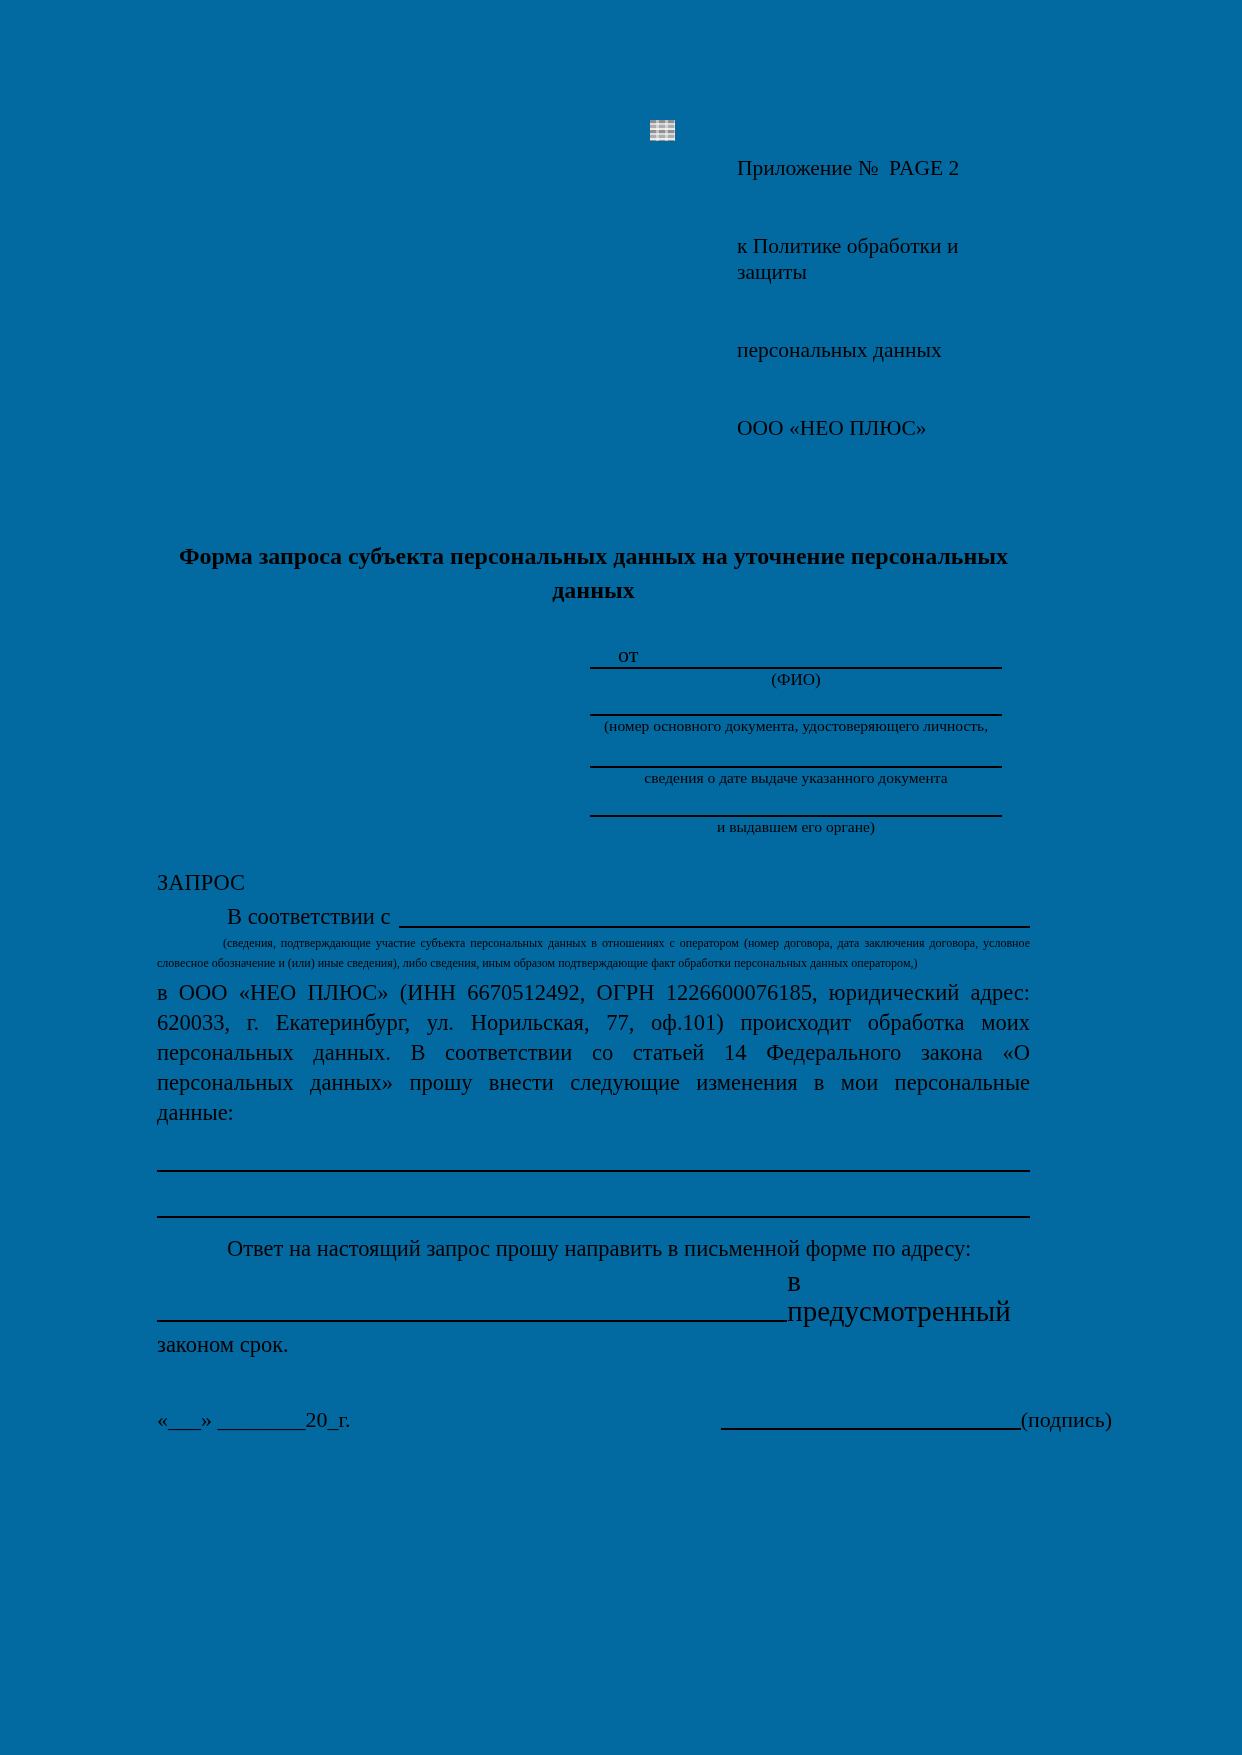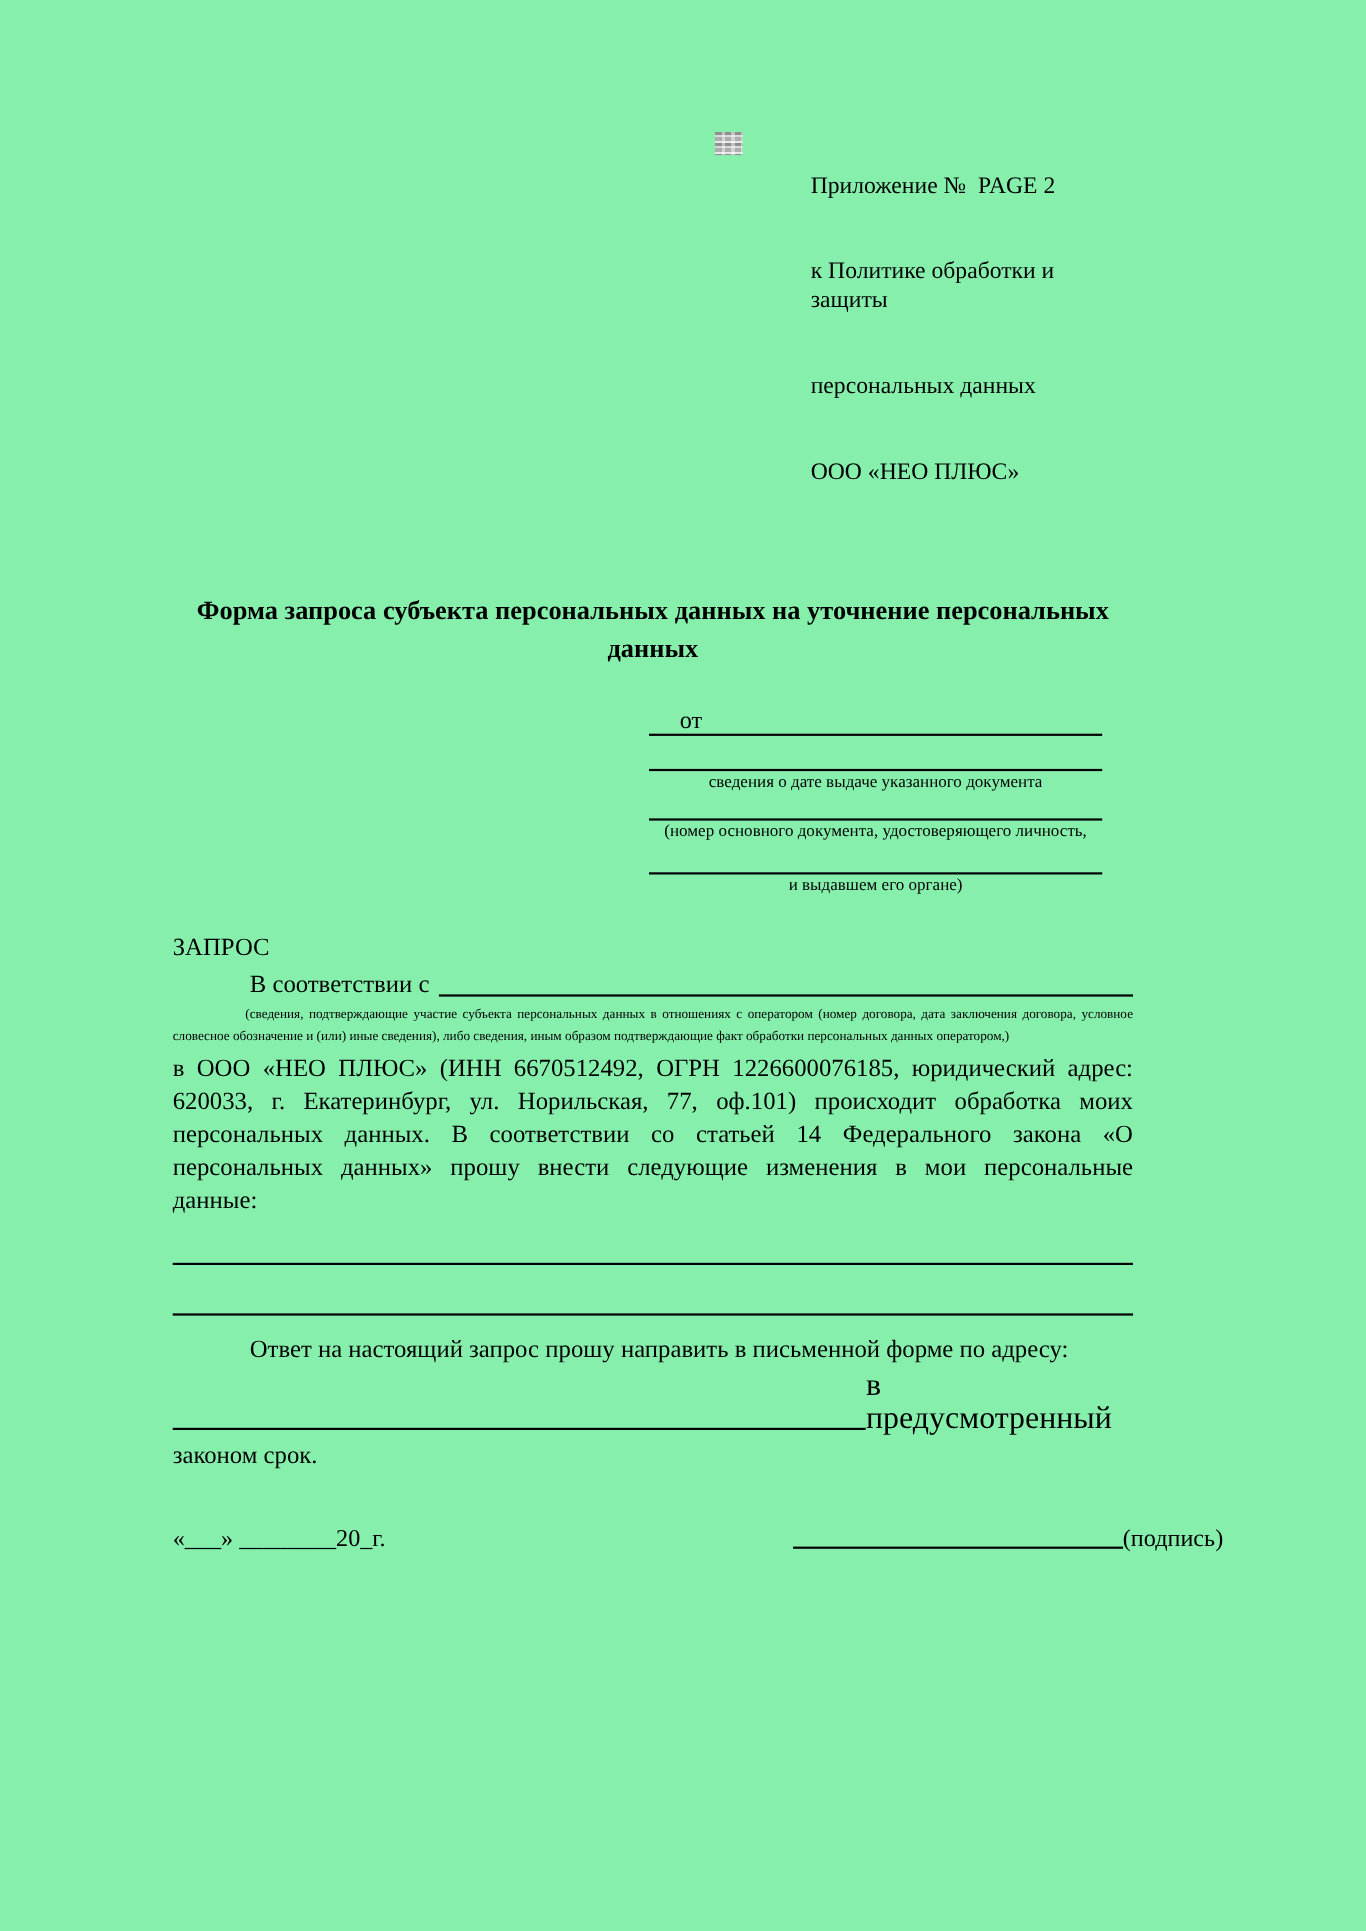--- a/index.html
+++ b/index.html
@@ -1,21 +1,21 @@
 <!DOCTYPE html>
 <html><head>
 <meta charset="utf-8">
 <style>
   html, body { margin: 0; padding: 0; background: #ffffff; }
   .page {
     position: relative;
     width: 1242px;
     height: 1755px;
     margin: 0 auto;
-    background: #86efac;
+    background: #0369a1;
     color: #000000;
     font-family: "Liberation Serif", "DejaVu Serif", serif;
     box-sizing: border-box;
     padding: 103px 212px 0 157px;
     overflow: hidden;
   }
 
   
   .artifact {
     position: absolute;
@@ -153,30 +153,31 @@
     <div>ООО «НЕО ПЛЮС»</div>
   </div>
 
   <div class="title">Форма запроса субъекта персональных данных на уточнение персональных данных</div>
 
   <div class="addressee">
     <div class="from">от</div>
 
     <div class="field f1">
       <div class="fline"></div>
+      <div class="fcap cap-lg">(ФИО)</div>
+    </div>
+
+    <div class="field f2">
+      <div class="fline"></div>
+      <div class="fcap cap-sm">(номер основного документа, удостоверяющего личность,</div>
     </div>
 
     <div class="field f3">
       <div class="fline"></div>
       <div class="fcap cap-sm">сведения о дате выдаче указанного документа</div>
-    </div>
-
-    <div class="field f2">
-      <div class="fline"></div>
-      <div class="fcap cap-sm">(номер основного документа, удостоверяющего личность,</div>
     </div>
 
     <div class="field f4">
       <div class="fline"></div>
       <div class="fcap cap-sm">и выдавшем его органе)</div>
     </div>
   </div>
 
   <div class="request-heading">ЗАПРОС</div>
 

